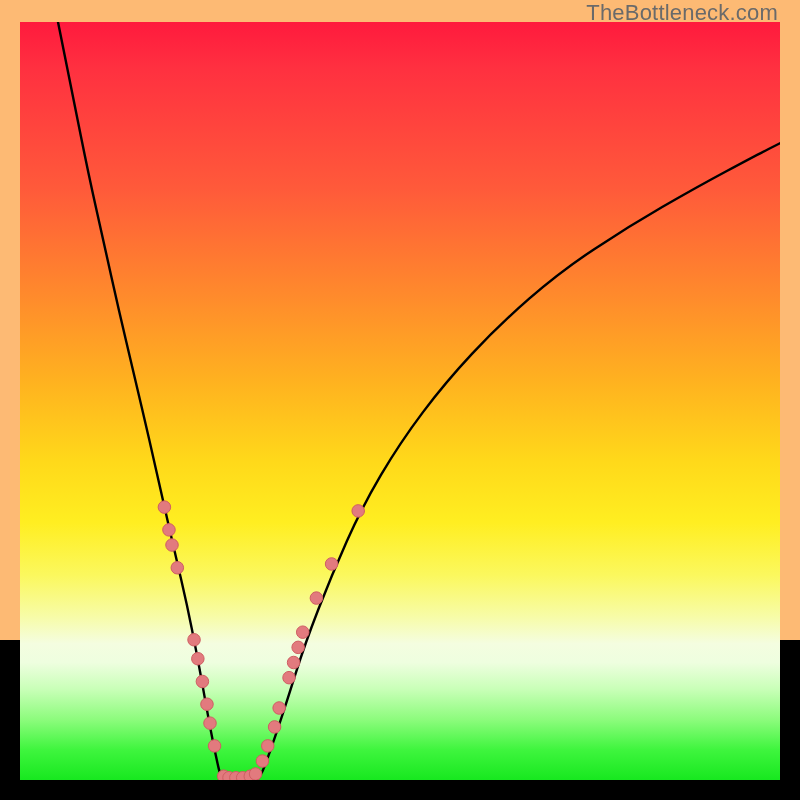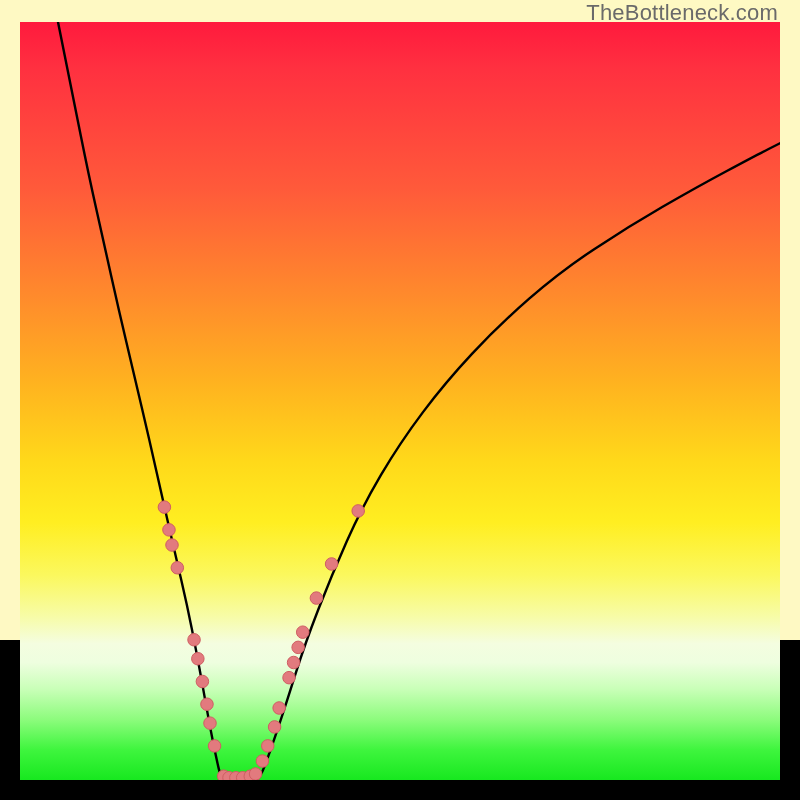--- a/index.html
+++ b/index.html
@@ -7,21 +7,21 @@
     padding: 0;
     width: 800px;
     height: 800px;
     overflow: hidden;
     background: #000;
     font-family: Arial, Helvetica, sans-serif;
   }
   .outer {
     width: 800px;
     height: 640px;
-    background: #fef9c3;
+    background: #fdba74;
     position: relative;
   }
   .plot-area {
     position: absolute;
     
     left: 20px;
     top: 22px;
     width: 760px;
     height: 758px;
     

